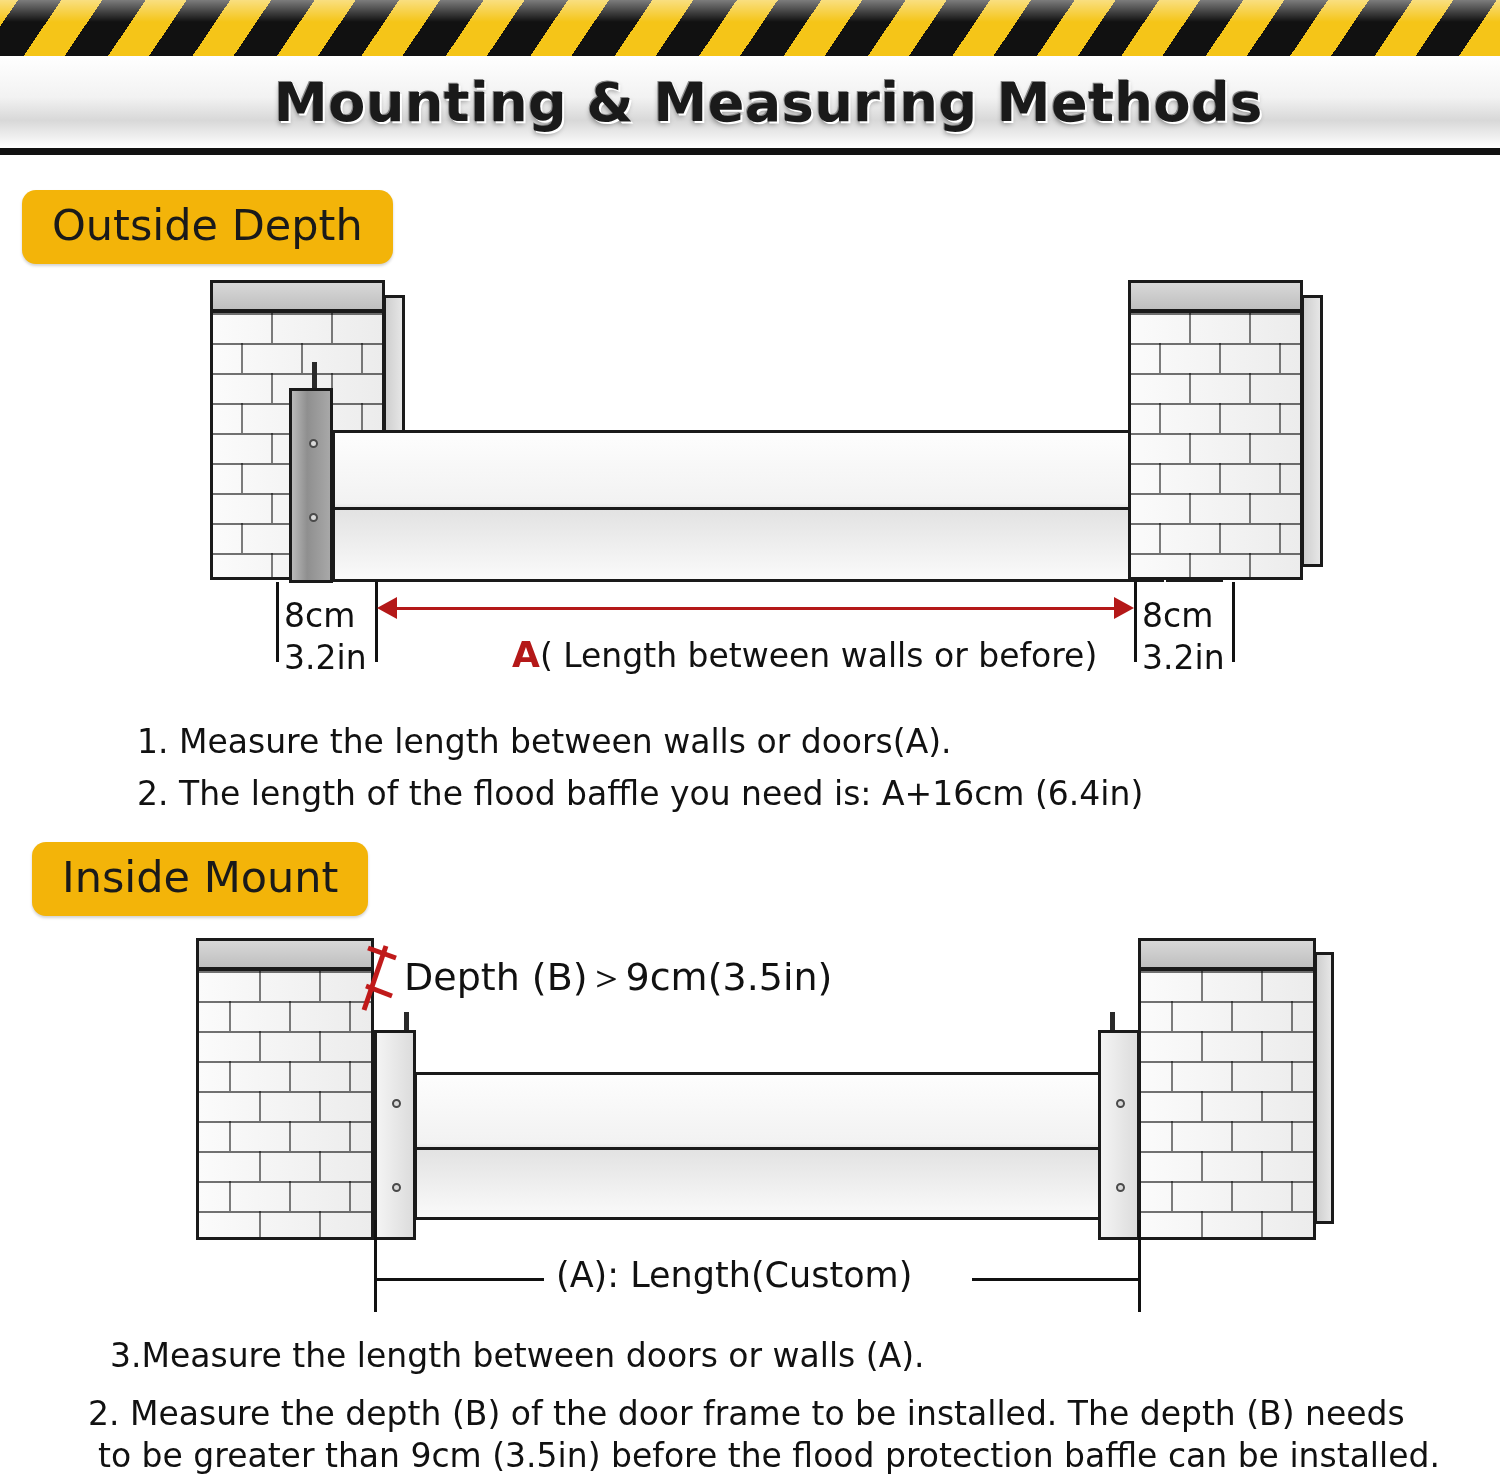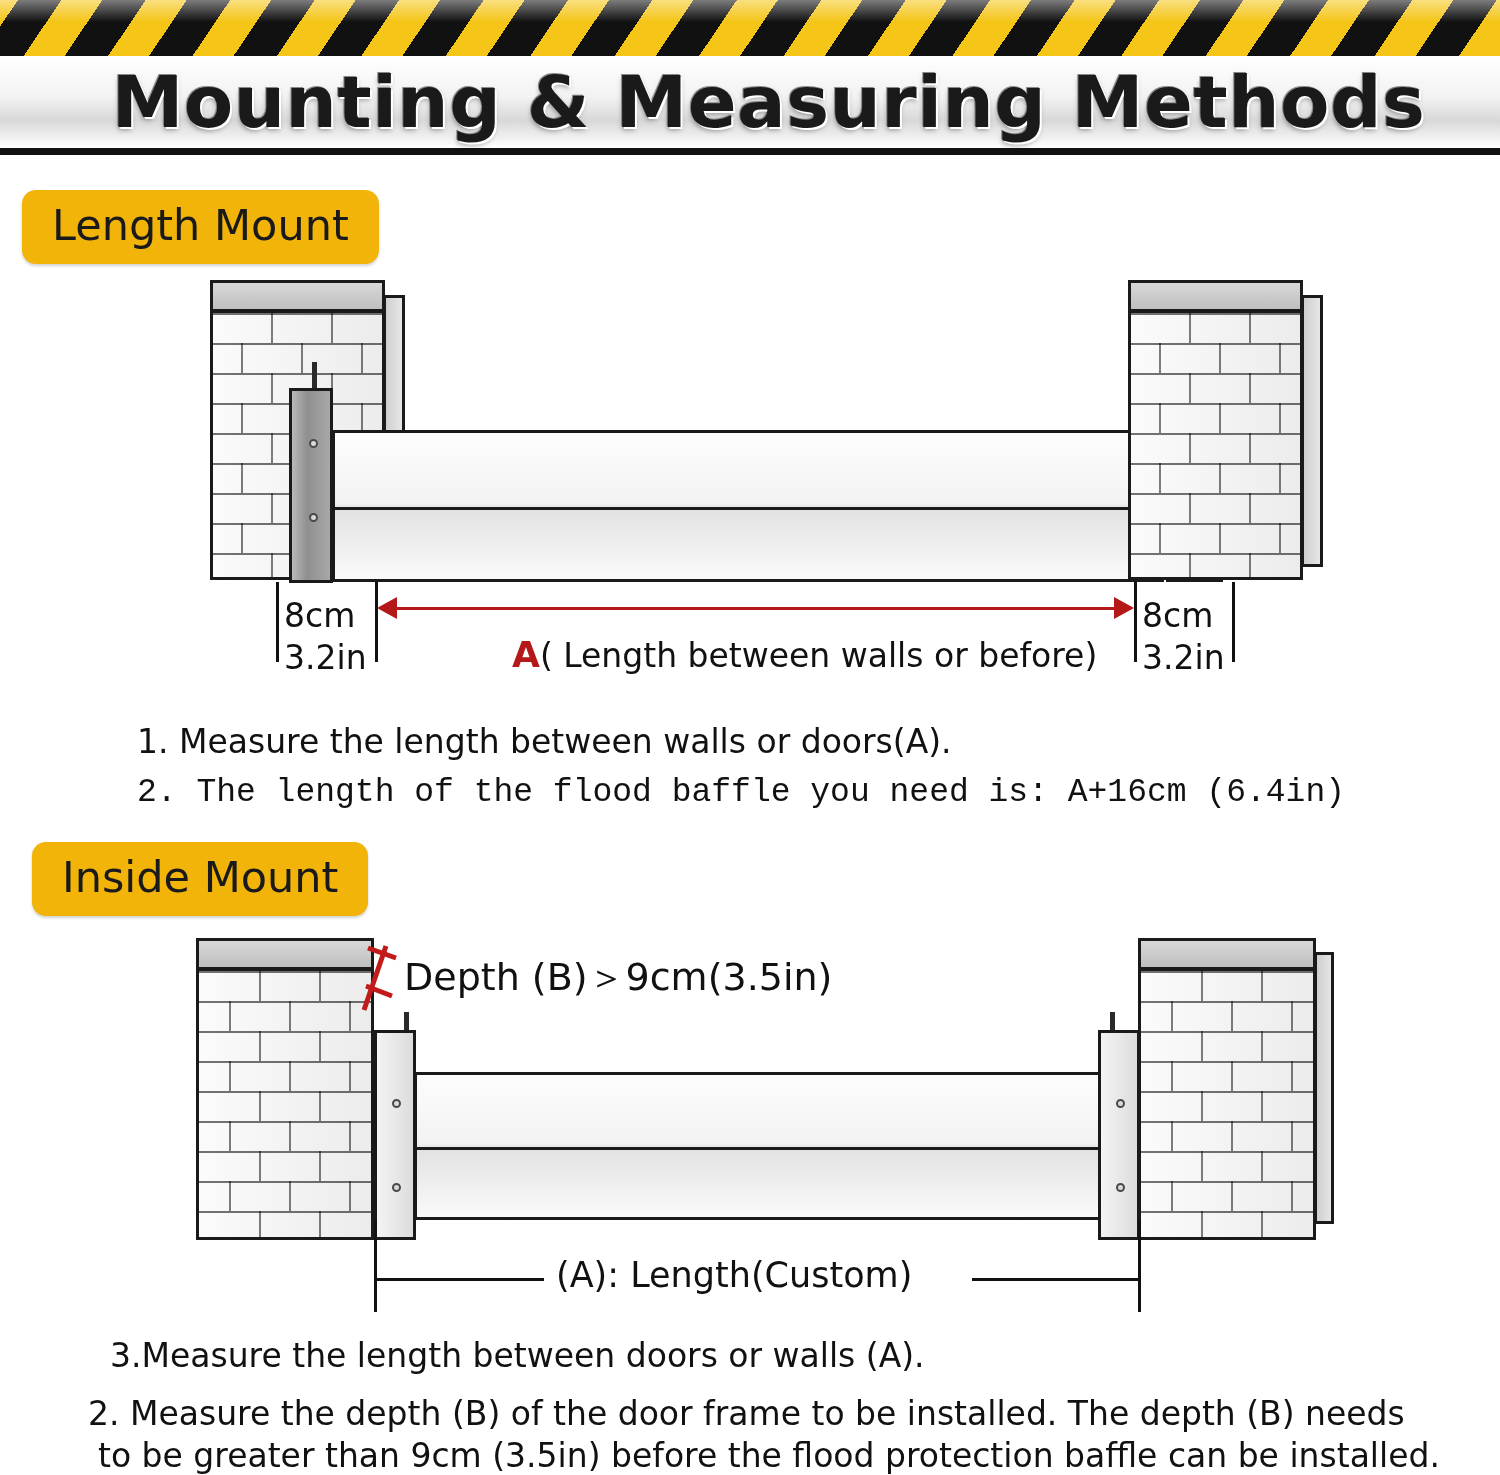--- a/index.html
+++ b/index.html
@@ -25,21 +25,21 @@
     background:linear-gradient(to bottom, rgba(255,255,255,.45), rgba(255,255,255,0));
   }
   .title-bar{
     position:absolute;left:0;top:56px;width:1500px;height:92px;
     background:linear-gradient(to bottom,#ffffff 0%,#f2f2f2 45%,#d8d8d8 70%,#ffffff 100%);
     border-bottom:7px solid #111;
     display:flex;align-items:center;justify-content:center;
   }
   .title-text{
     font-family:"DejaVu Sans", sans-serif;
-    font-weight:bold;font-size:72px;letter-spacing:.5px;
+    font-weight:bold;font-size:54px;letter-spacing:.5px;
     color:#1a1a1a;
     text-shadow:
       2px 2px 0 #ffffff,
       -1px -1px 0 #888,
       0 3px 5px rgba(0,0,0,.35);
     margin-left: 37px;
   }
 
   
   .pill{
@@ -134,21 +134,21 @@
 
 <div class="banner">
   <div class="hazard">
     <div class="hazard-shine"></div>
   </div>
   <div class="title-bar">
     <div class="title-text">Mounting &amp; Measuring Methods</div>
   </div>
 </div>
 
-<div class="pill" id="pill-outside">Length Mount</div>
+<div class="pill" id="pill-outside">Outside Depth</div>
 
 <div class="canvas" style="left:0;top:270px;width:1500px;height:430px;">
 
   <div class="brick-top" style="left:210px;top:10px;width:175px;height:32px;"></div>
   <div class="brick" style="left:210px;top:40px;width:175px;height:270px;">
     <div class="vseam" style="left:58px;top:0;height:30px;"></div>
     <div class="vseam" style="left:118px;top:0;height:30px;"></div>
     <div class="vseam" style="left:28px;top:30px;height:30px;"></div>
     <div class="vseam" style="left:88px;top:30px;height:30px;"></div>
     <div class="vseam" style="left:148px;top:30px;height:30px;"></div>
@@ -234,21 +234,21 @@
 <div class="txt dim-lab" style="left:284px;top:596px;">8cm</div>
 <div class="txt dim-lab" style="left:284px;top:638px;">3.2in</div>
 <div class="txt dim-lab" style="left:1142px;top:596px;">8cm</div>
 <div class="txt dim-lab" style="left:1142px;top:638px;">3.2in</div>
 
 <div class="txt" style="left:512px;top:634px;font-size:36px;">
   <span class="red-A">A</span><span style="font-size:33px;">( Length between walls or before)</span>
 </div>
 
 <div class="txt body-line" style="left:137px;top:722px;">1. Measure the length between walls or doors(A).</div>
-<div class="txt body-line" style="left:137px;top:774px;font-family:Liberation Mono, monospace;">2. The length of the flood baffle you need is: A+16cm (6.4in)</div>
+<div class="txt body-line" style="left:137px;top:774px;">2. The length of the flood baffle you need is: A+16cm (6.4in)</div>
 
 <div class="pill" id="pill-inside">Inside Mount</div>
 
 <div class="canvas" style="left:0;top:930px;width:1500px;height:370px;">
 
   <div class="brick-top" style="left:196px;top:8px;width:178px;height:32px;"></div>
   <div class="brick" style="left:196px;top:38px;width:178px;height:272px;">
     <div class="vseam" style="left:60px;top:0;height:30px;"></div>
     <div class="vseam" style="left:120px;top:0;height:30px;"></div>
     <div class="vseam" style="left:30px;top:30px;height:30px;"></div>

